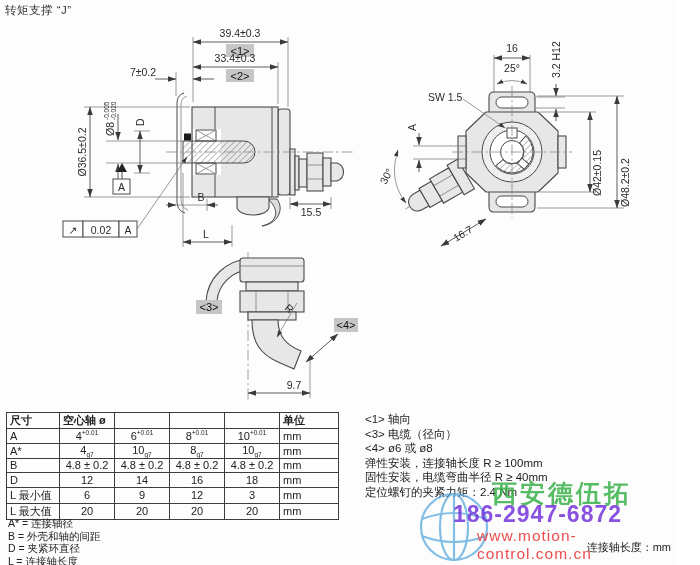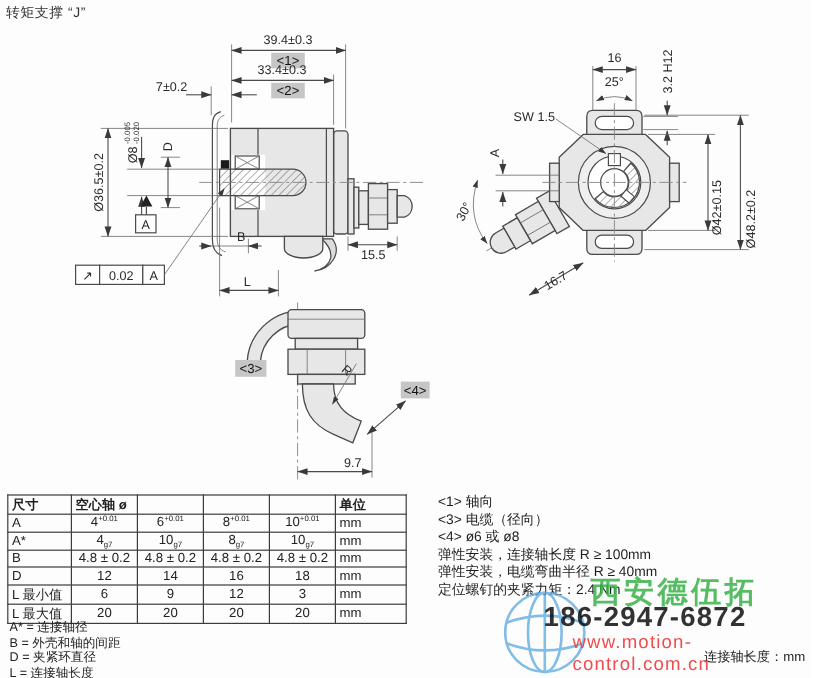--- a/index.html
+++ b/index.html
@@ -338,32 +338,32 @@
     <div>B = 外壳和轴的间距</div>
     <div>D = 夹紧环直径</div>
     <div>L = 连接轴长度</div>
   </div>
 
   <div id="notes-right">
     <div>&lt;1&gt; 轴向</div>
     <div>&lt;3&gt; 电缆（径向）</div>
     <div>&lt;4&gt; ø6 或 ø8</div>
     <div>弹性安装，连接轴长度 R ≥ 100mm</div>
-    <div>弹性安装，电缆弯曲半径 R ≥ 40mm</div>
+    <div>固性安装，电缆弯曲半径 R ≥ 40mm</div>
     <div>定位螺钉的夹紧力矩：2.4 Nm</div>
   </div>
 
   <div id="unit-note">连接轴长度：mm</div>
 
   <svg id="wm-globe" class="wm" width="80" height="76" viewBox="0 0 80 76">
     <g fill="none" stroke="#58a8dc" stroke-width="2.2">
       <circle cx="40" cy="38" r="33"></circle>
       <ellipse cx="40" cy="38" rx="14" ry="33"></ellipse>
       <path d="M 8 30 Q 40 18 72 30"></path>
       <path d="M 8 47 Q 40 59 72 47"></path>
       <line x1="40" y1="5" x2="40" y2="71"></line>
     </g>
   </svg>
   <div id="wm-company" class="wm" style="color: rgb(59, 178, 74);">西安德伍拓</div>
-  <div id="wm-phone" class="wm" style="color: #000000;">186-2947-6872</div>
+  <div id="wm-phone" class="wm" style="color: #6d28d9;">186-2947-6872</div>
   <div id="wm-site" class="wm">www.motion-control.com.cn</div>
 
 </div>
 
 </body></html>

